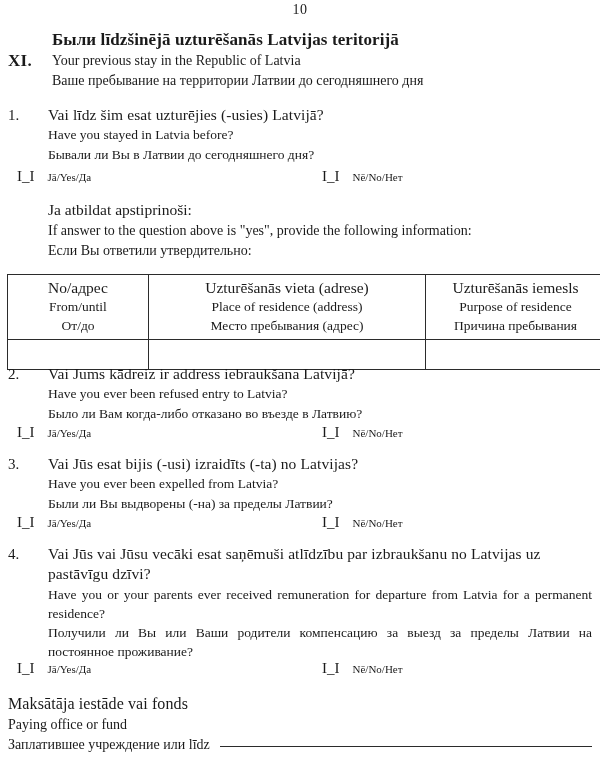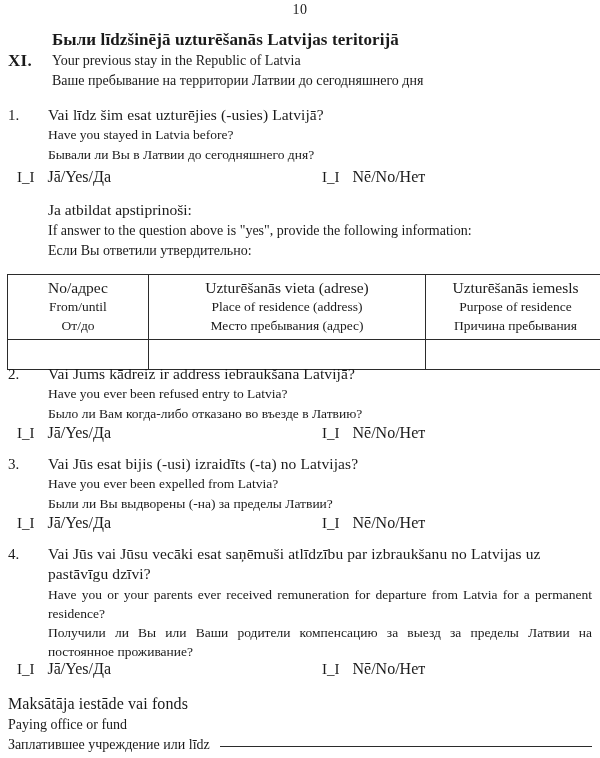--- a/index.html
+++ b/index.html
@@ -121,21 +121,21 @@
     white-space: nowrap;
   }
   .answer-opt.yes { left: 0px; }
   .answer-opt.no  { left: 305px; }
   .checkbox-glyph {
     font-size: 15px;
     letter-spacing: 0px;
     font-family: "Liberation Serif", "DejaVu Serif", serif;
   }
   .answer-label {
-    font-size: 16px;
+    font-size: 11px;
     margin-left: 13px;
   }
 
   
   .conditional {
     position: absolute;
     left: 48px;
     width: 544px;
   }
   .cond-lv {

